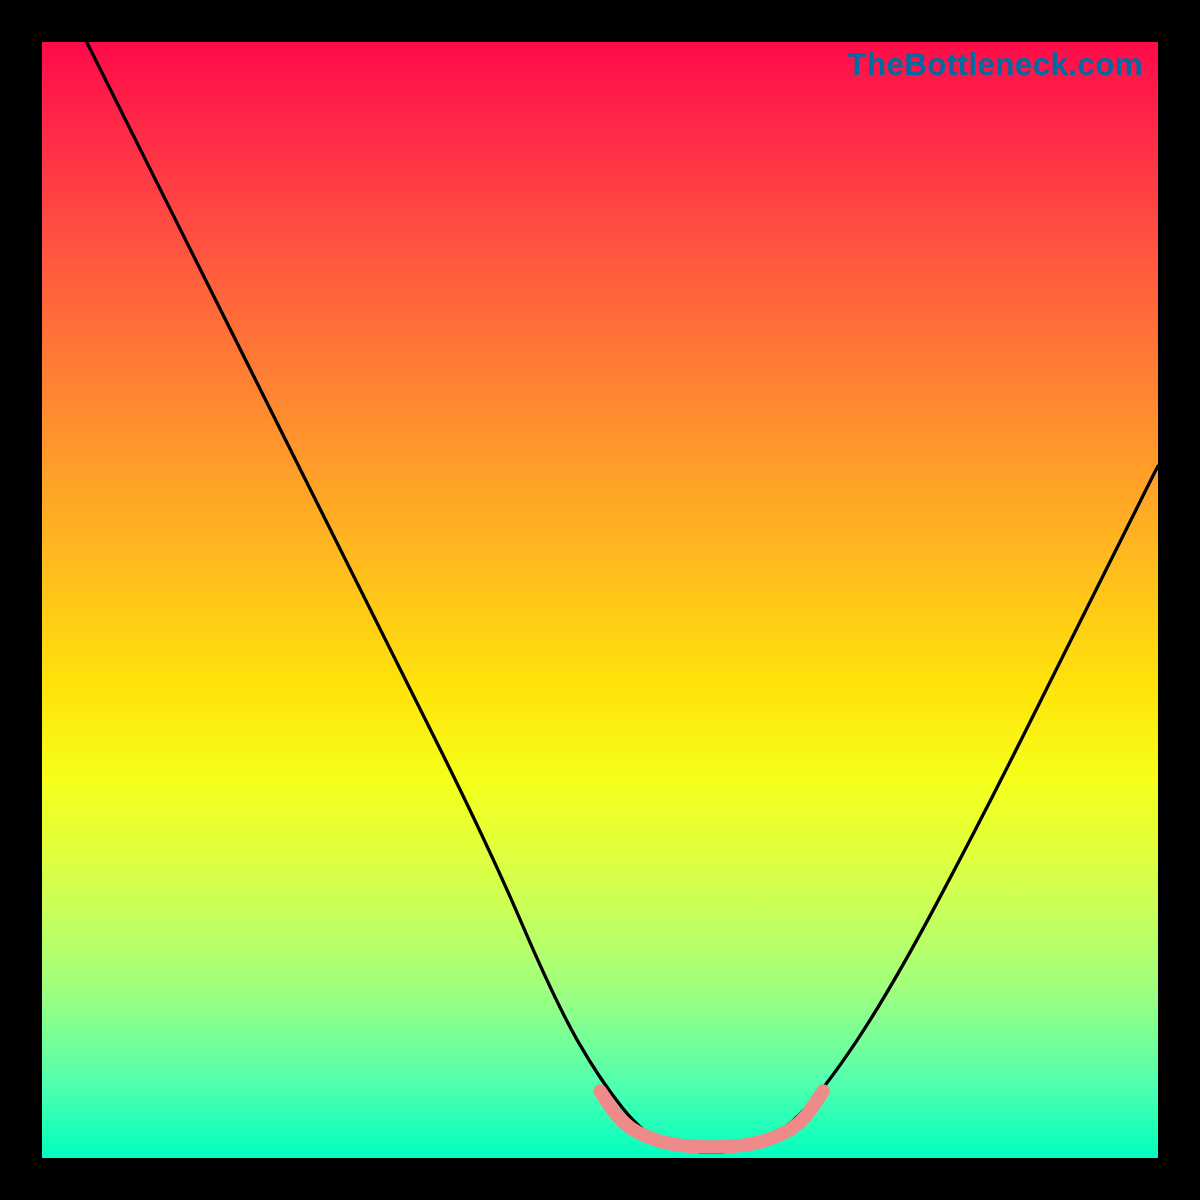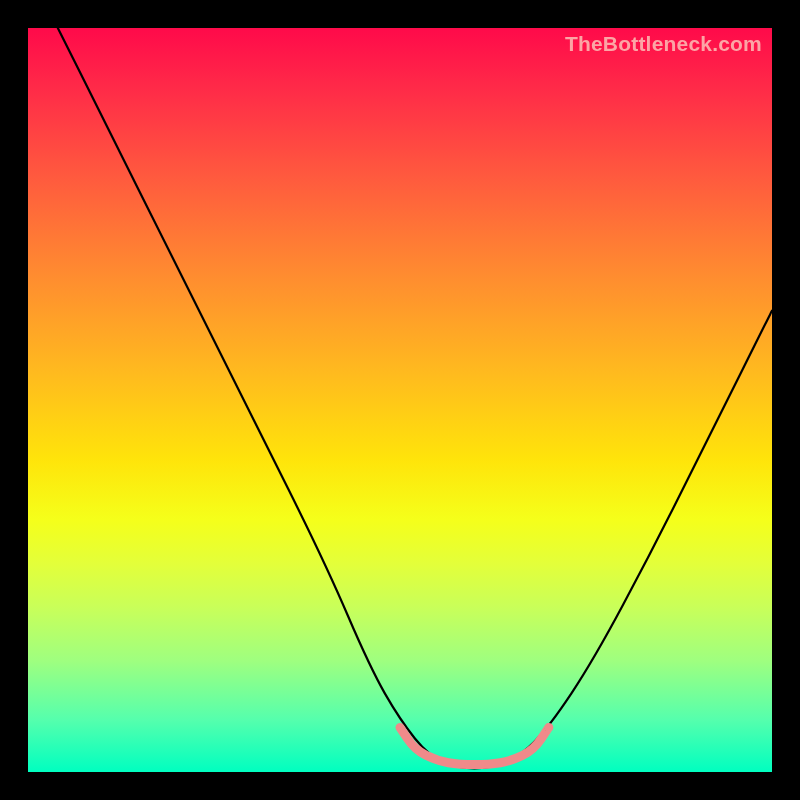--- a/index.html
+++ b/index.html
@@ -37,21 +37,21 @@
       #00ffc0 100%
     );
   }
   .watermark {
     position: absolute;
     top: 4px;
     right: 10px;
     font-family: Arial, Helvetica, sans-serif;
     font-size: 21px;
     font-weight: 600;
-    color: #fca5a5;
+    color: #0369a1;
     letter-spacing: 0.2px;
   }
   svg.curve {
     position: absolute;
     inset: 0;
   }
 </style>
 </head>
 <body>
 

